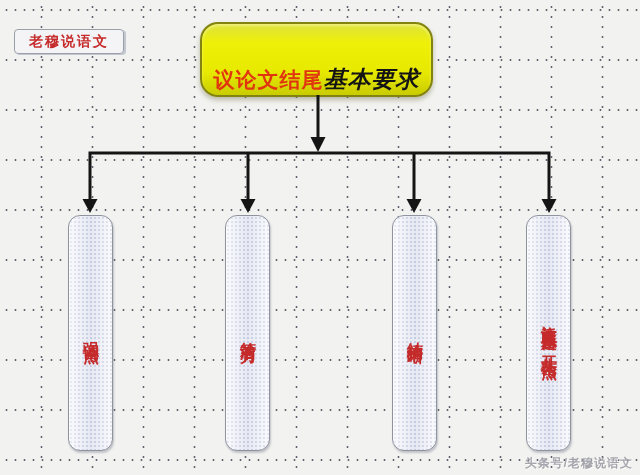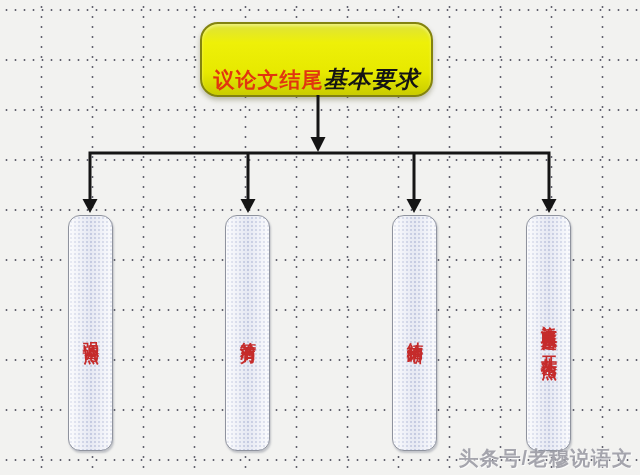--- a/index.html
+++ b/index.html
@@ -48,31 +48,34 @@
     writing-mode:vertical-rl;text-orientation:upright;
     color:#c52b2b;font-weight:bold;font-size:16px;letter-spacing:2px;
     white-space:nowrap;
   }
   .cap-1{left:68px;}
   .cap-2{left:225px;}
   .cap-3{left:392px;}
   .cap-4{left:526px;}
   .bottom-mark{
     position:absolute;right:7px;bottom:3px;
-    color:#9d9da6;font-weight:bold;font-size:20px;letter-spacing:1px;
+    color:#9d9da6;font-weight:bold;font-size:12px;letter-spacing:1px;
     text-shadow:1px 1px 0 rgba(255,255,255,.8);
     opacity:.9;
     margin-left:25px;
   }
 </style>
 </head>
 <body>
 
 <div class="canvas">
 
+  <div class="brand-badge">
+    <span>老穆说语文</span>
+  </div>
 
   <div class="root-node">
     <span class="root-title"><span class="red">议论文结尾</span><span class="black">基本要求</span></span>
   </div>
 
   <svg class="arrows" viewBox="0 0 640 475" xmlns="http://www.w3.org/2000/svg">
     <g stroke="#151515" stroke-width="3" fill="none">
       <path d="M318 95 L318 139"></path>
       <path d="M90 200 L90 153 L549 153 L549 200" stroke-linecap="square"></path>
       <path d="M248 153 L248 200"></path>

